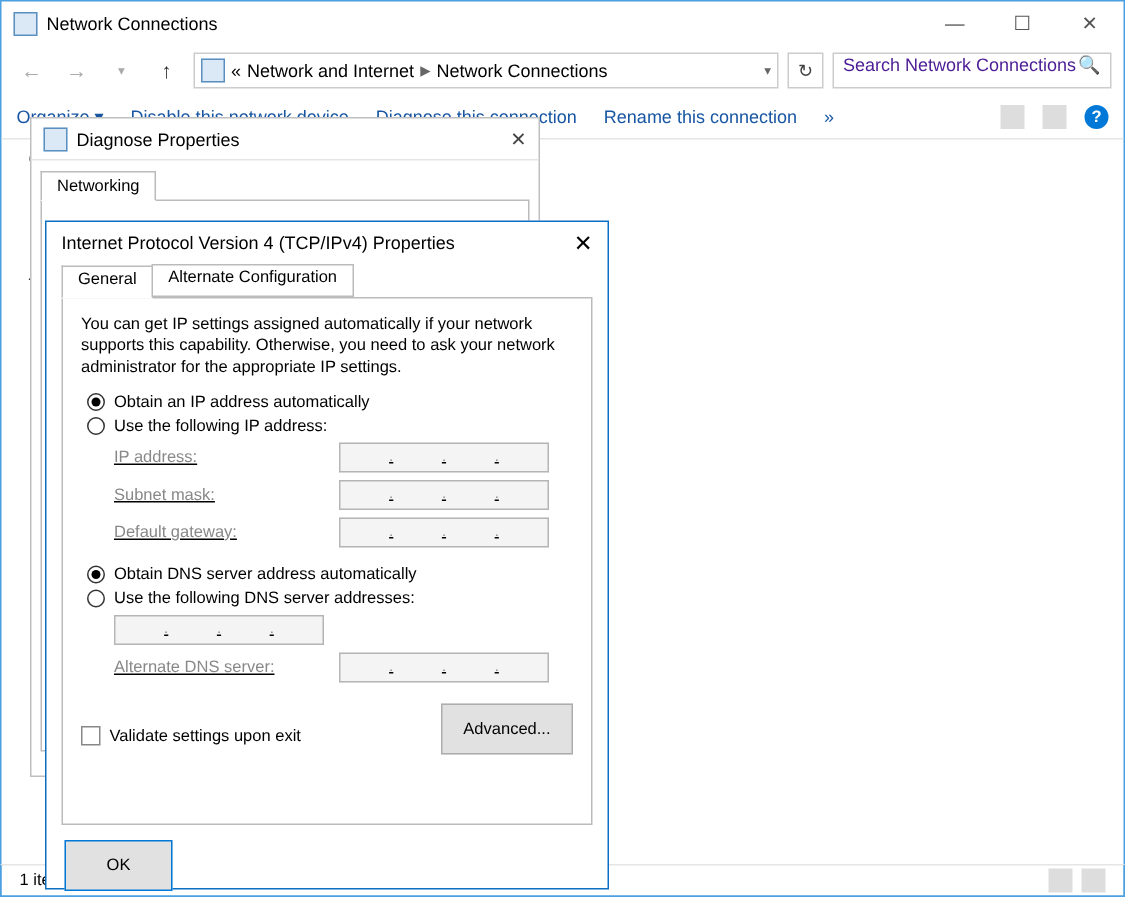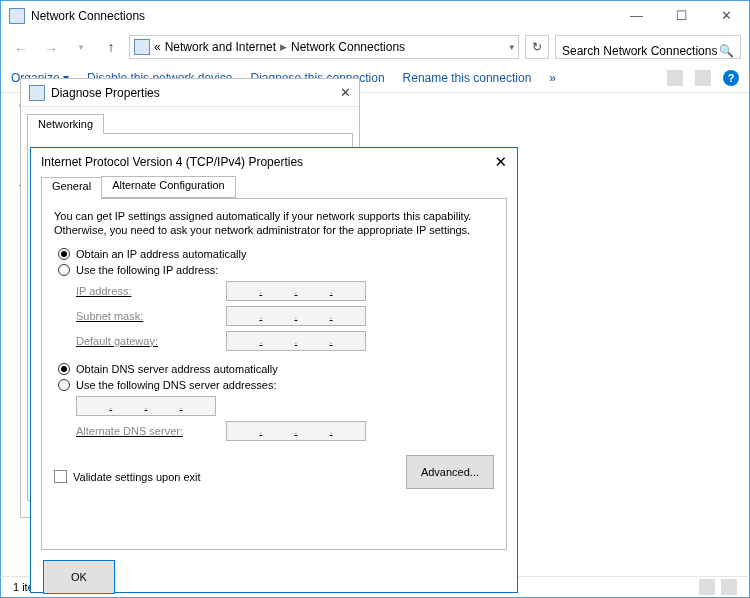--- a/index.html
+++ b/index.html
@@ -11,21 +11,21 @@
   .titlebar .label { font-size: 12px; color: #000; }
   .winbtns { margin-left: auto; display: flex; }
   .winbtn { width: 45px; height: 28px; text-align: center; line-height: 28px; color: #555; font-size: 13px; }
 
   .addrbar { height: 32px; display: flex; align-items: center; padding: 0 8px; gap: 6px; }
   .navarrow { width: 24px; height: 24px; display: inline-flex; align-items: center; justify-content: center; color: #aaa; font-size: 14px; }
   .navarrow.active { color: #333; }
   .crumbs { flex: 0 0 390px; height: 24px; border: 1px solid #ccc; display: flex; align-items: center; padding: 0 4px; gap: 4px; font-size: 12px; }
   .crumbs .sep { color: #666; font-size: 9px; }
   .refresh { width: 24px; height: 24px; border: 1px solid #ccc; display: inline-flex; align-items: center; justify-content: center; color: #444; }
-  .searchbox { flex: 1; height: 24px; border: 1px solid #ccc; display: flex; align-items: flex-end; padding: 0 6px; color: #000000; }
+  .searchbox { flex: 1; height: 24px; border: 1px solid #ccc; display: flex; align-items: flex-start; padding: 0 6px; color: #4c1d95; }
   .searchbox .mag { margin-left: auto; }
 
   .toolbar { height: 30px; display: flex; align-items: center; padding: 0 10px; gap: 18px; font-size: 12px; border-bottom: 1px solid #e5e5e5; }
   .toolbar .link { color: #1856a3; }
   .toolbar .right { margin-left: auto; display: flex; align-items: center; gap: 12px; }
   .help-icon { width: 16px; height: 16px; background: #0078d7; border-radius: 50%; color: #fff; font-weight: bold; text-align: center; line-height: 16px; font-size: 11px; }
   .sqicon { width:16px; height:16px; background:#ddd; display:inline-block; }
 
   .content { padding-left: 18px; padding-top: 6px; color:#333; }
 
@@ -34,21 +34,21 @@
 
   
   .dlg-eth { position: absolute; left: 20px; top: 78px; width: 340px; height: 440px; background: #fff; border: 1px solid #bfbfbf; }
   .dlg-eth .header { height: 28px; display: flex; align-items: center; padding: 0 8px; border-bottom: 1px solid #e5e5e5; }
   .dlg-eth .header .close { margin-left: auto; color: #444; font-size: 13px; }
   .dlg-eth .tabstrip { padding: 6px 6px 0 6px; }
   .dlg-eth .tab { display: inline-block; border: 1px solid #bbb; border-bottom: 1px solid #fff; padding: 3px 10px; font-size: 11px; background: #fff; position: relative; top: 1px; }
   .dlg-eth .body { border: 1px solid #bbb; margin: 0 6px 6px 6px; padding: 10px; height: calc(100% - 70px); }
 
   
-  .dlg-ip { position: absolute; left: 30px; top: 147px; width: 488px; height: 446px; background: #fff; border: 1px solid #0a6fc2; z-index: 10; }
+  .dlg-ip { position: absolute; left: 30px; top: 147px; width: 376px; height: 446px; background: #fff; border: 1px solid #0a6fc2; z-index: 10; }
   .dlg-ip .header { height: 28px; display: flex; align-items: center; padding: 0 10px; font-size: 12px; }
   .dlg-ip .header .close { margin-left: auto; font-size: 15px; color:#000; }
   .dlg-ip .tabwrap { padding: 0 10px; }
   .dlg-ip .tabstrip { height: 22px; display:flex; }
   .dlg-ip .tab { border: 1px solid #bbb; padding: 2px 10px; font-size: 11px; background: #fff; margin-right: -1px; }
   .dlg-ip .tab.sel { border-bottom: 1px solid #fff; position: relative; top: 1px; }
   .dlg-ip .panel { border: 1px solid #bbb; padding: 10px 12px 10px 12px; height: 352px; }
   .desc { font-size: 11px; line-height: 1.3; margin-bottom: 10px; }
   .radiogrp { margin-bottom: 6px; }
   .radio { display: flex; align-items: center; gap: 6px; font-size: 11px; margin: 4px 0 4px 4px; }

